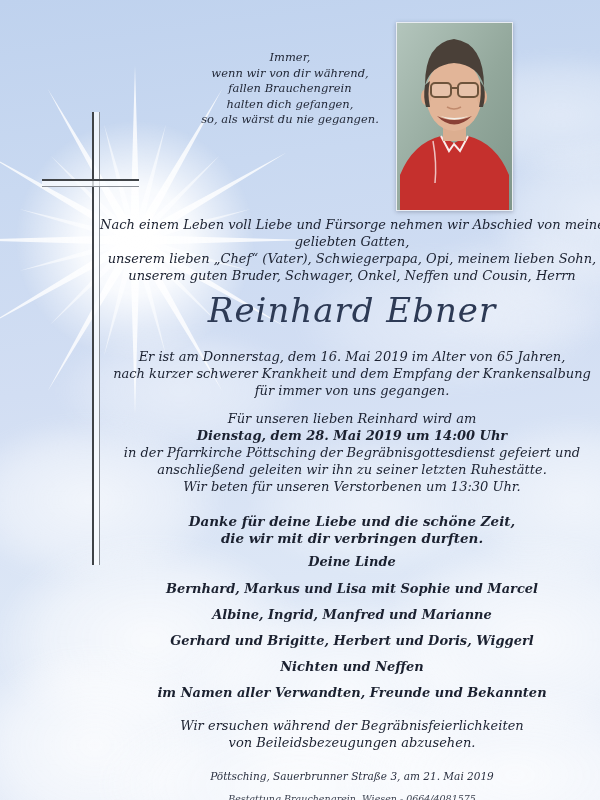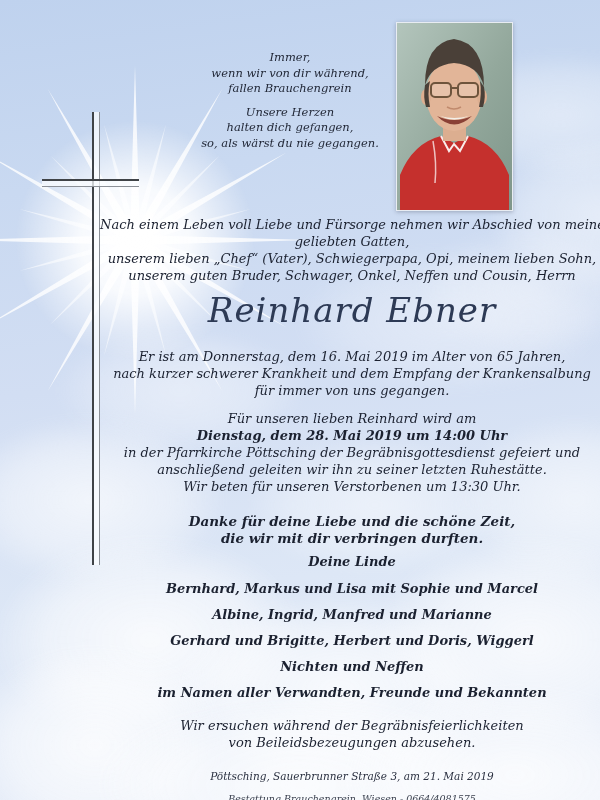--- a/index.html
+++ b/index.html
@@ -114,21 +114,20 @@
   </g>
   <path d="M50,84 Q57,88 64,84" fill="none" stroke="#c08a6d" stroke-width="1.5"></path>
   <path d="M40,93 Q57,110 75,93 Q57,101 40,93 Z" fill="#8a4136"></path>
   <path d="M43,93 Q57,100 72,93 Q57,97 43,93 Z" fill="#f3efe8"></path>
 </svg>
 
 <div class="block poem">
   <div>Immer,</div>
   <div>wenn wir von dir während,</div>
   <div>fallen Brauchengrein</div>
-  <div class="stanza2">Unsere Herzen</div>
   <div>halten dich gefangen,</div>
   <div>so, als wärst du nie gegangen.</div>
 </div>
 
 <div class="block" style="top:216px">
   <div>Nach einem Leben voll Liebe und Fürsorge nehmen wir Abschied von meinem</div>
   <div>geliebten Gatten,</div>
   <div>unserem lieben „Chef“ (Vater), Schwiegerpapa, Opi, meinem lieben Sohn,</div>
   <div>unserem guten Bruder, Schwager, Onkel, Neffen und Cousin, Herrn</div>
 </div>

